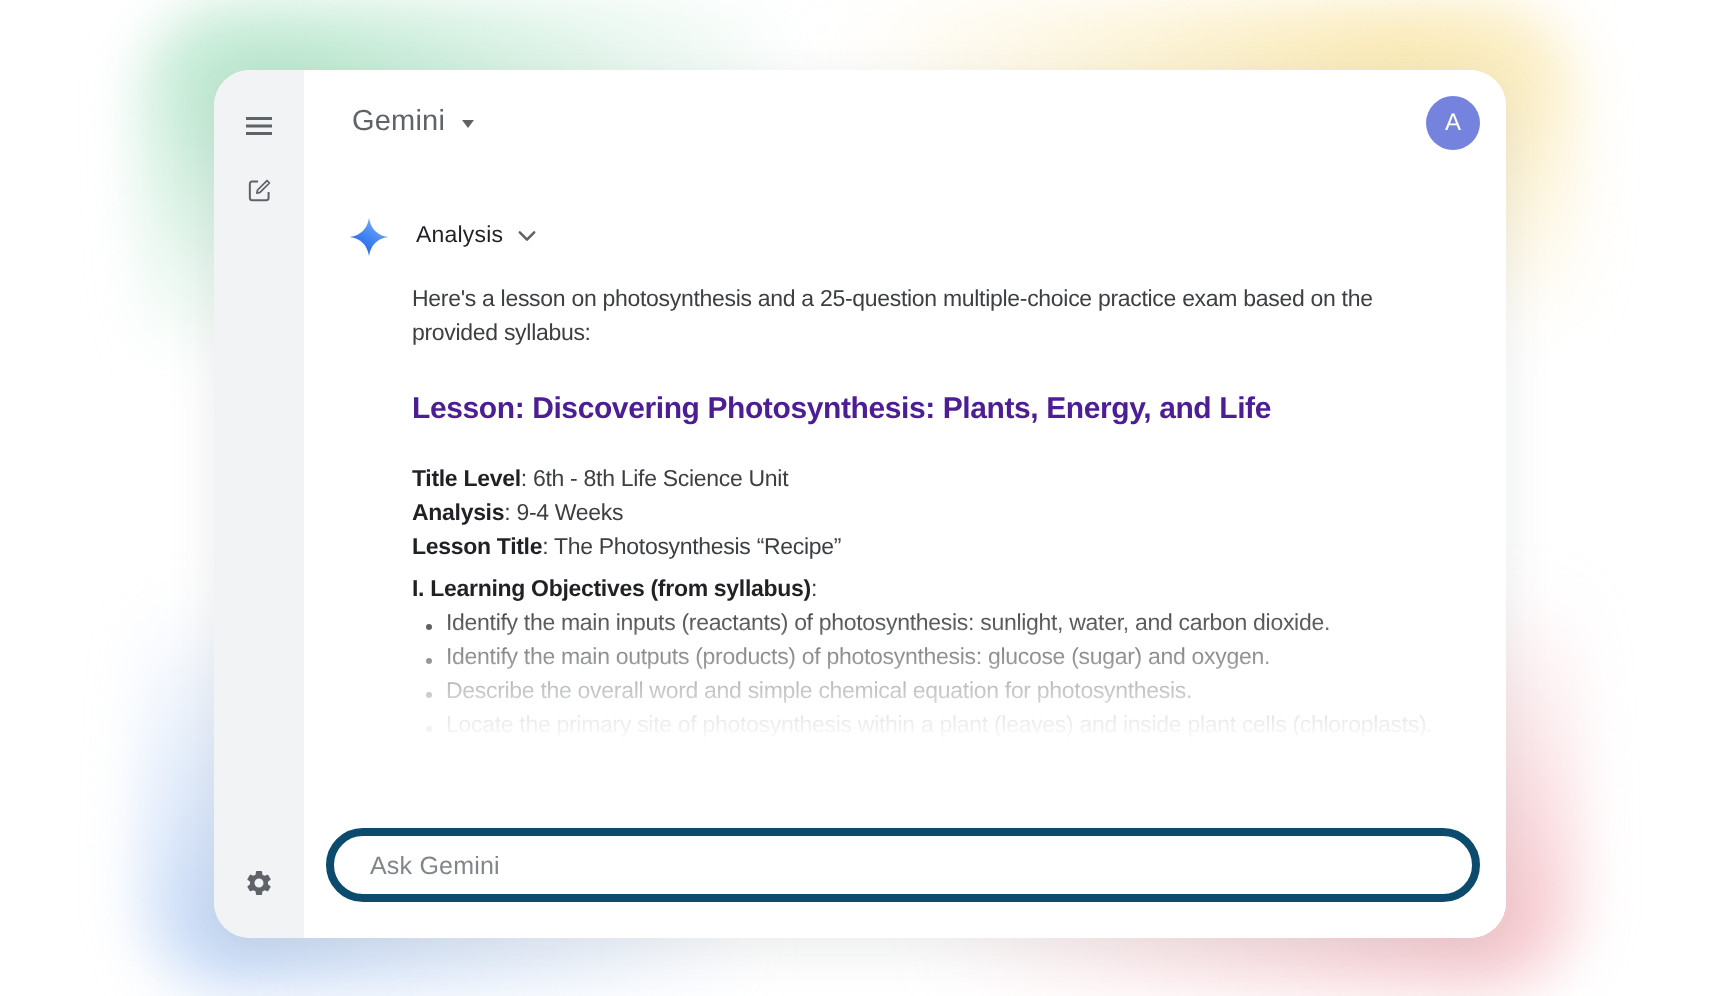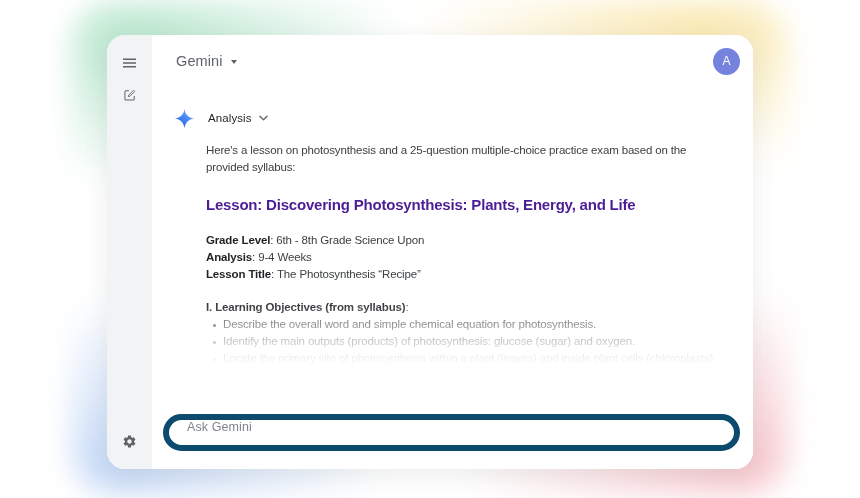--- a/index.html
+++ b/index.html
@@ -79,34 +79,34 @@
     font-size:11.5px; line-height:17px; color:#3c4043; letter-spacing:-0.15px;
     -webkit-mask-image:linear-gradient(180deg,#000 0%,#000 70%,rgba(0,0,0,.72) 77%,rgba(0,0,0,.5) 83%,rgba(0,0,0,.28) 89%,rgba(0,0,0,.1) 95%,rgba(0,0,0,0) 100%);
             mask-image:linear-gradient(180deg,#000 0%,#000 70%,rgba(0,0,0,.72) 77%,rgba(0,0,0,.5) 83%,rgba(0,0,0,.28) 89%,rgba(0,0,0,.1) 95%,rgba(0,0,0,0) 100%);
   }
   .lesson-title {
     font-size:15px; font-weight:bold; color:#4c1d95; letter-spacing:-0.2px;
     margin:19px 0 0 0; line-height:20px;
   }
   .meta-block { margin-top:17px; }
   .meta-line b { color:#1f2125; }
-  .obj-head { margin-top:16px; font-size:11.5px; }
+  .obj-head { margin-top:4px; font-size:11.5px; }
   .obj-head b { color:#1f2125; }
   .objectives { list-style:none; margin:0; padding:0; }
   .objectives li { position:relative; padding-left:17px; }
   .objectives li::before {
     content:""; position:absolute; left:7px; top:7.5px;
     width:3px; height:3px; border-radius:50%; background:currentColor;
   }
 
   
   .composer-row { flex:0 0 61px; display:flex; align-items:center; padding:0 13px 12px 11px; }
   .composer {
-    flex:1; height:37px; border:6px solid #0c4a6e; border-radius:19px;
-    display:flex; align-items:flex-start; padding:0 18px; background:#fff; cursor:text;
+    flex:1; height:37px; border:4px solid #0c4a6e; border-radius:19px;
+    display:flex; align-items:center; padding:0 18px; background:#fff; cursor:text;
   }
   .placeholder { font-size:12.5px; color:#80868b; letter-spacing:0.1px; }
 </style>
 </head>
 <body>
 
 <div class="stage">
   <div class="glow"></div>
 
   <div class="window">
@@ -163,30 +163,31 @@
             </svg>
           </button>
         </div>
 
         <div class="msg-body">
           <p class="intro">Here's a lesson on photosynthesis and a 25-question multiple-choice practice exam based on the provided syllabus:</p>
 
           <h1 class="lesson-title">Lesson: Discovering Photosynthesis: Plants, Energy, and Life</h1>
 
           <div class="meta-block">
-            <div class="meta-line"><b>Grade Level</b><span>: 6th - 8th Grade Science Upon</span></div>
+            <div class="meta-line"><b>Title Level</b><span>: 6th - 8th Life Science Unit</span></div>
             <div class="meta-line"><b>Analysis</b><span>: 9-4 Weeks</span></div>
             <div class="meta-line"><b>Lesson Title</b><span>: The Photosynthesis “Recipe”</span></div>
           </div>
 
           <div class="obj-head"><b>I. Learning Objectives (from syllabus)</b><span>:</span></div>
 
           <ul class="objectives">
+            <li>Identify the main inputs (reactants) of photosynthesis: sunlight, water, and carbon dioxide.</li>
+            <li>Identify the main outputs (products) of photosynthesis: glucose (sugar) and oxygen.</li>
             <li>Describe the overall word and simple chemical equation for photosynthesis.</li>
-            <li>Identify the main outputs (products) of photosynthesis: glucose (sugar) and oxygen.</li>
             <li>Locate the primary site of photosynthesis within a plant (leaves) and inside plant cells (chloroplasts).</li>
           </ul>
         </div>
       </section>
 
       <footer class="composer-row">
         <div class="composer">
           <span class="placeholder">Ask Gemini</span>
         </div>
       </footer>

